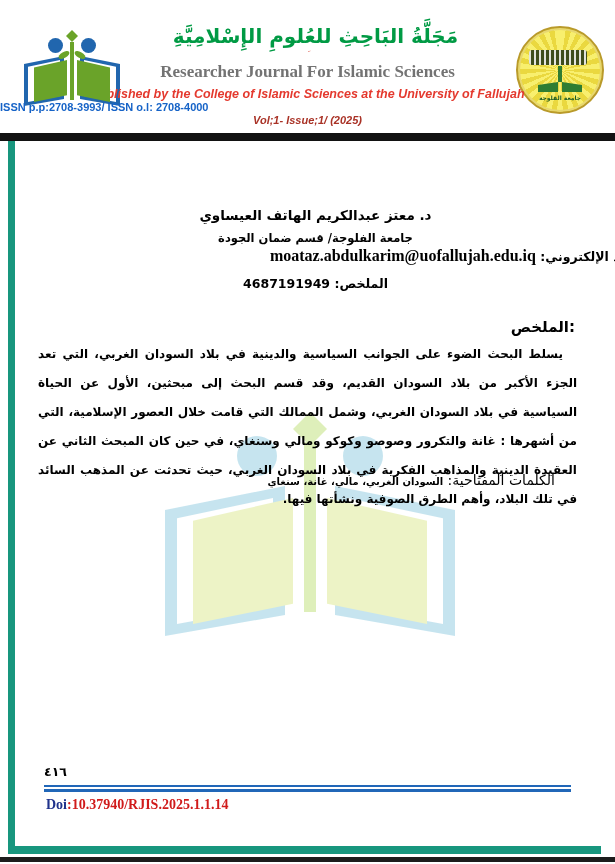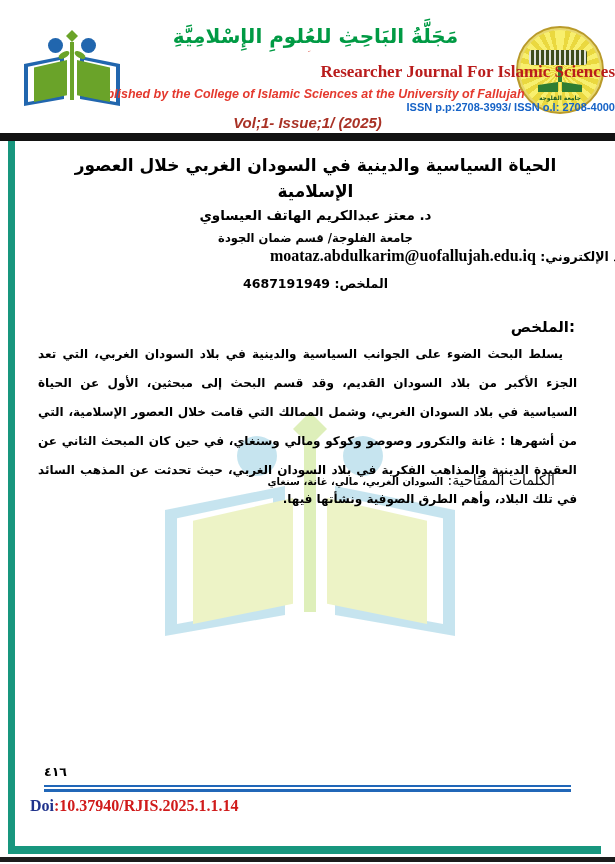--- a/index.html
+++ b/index.html
@@ -4,28 +4,28 @@
 <style>
   html,body{margin:0;padding:0;background:#fff;}
   #page{position:relative;width:615px;height:864px;background:#ffffff;overflow:hidden;
         font-family:"DejaVu Sans",sans-serif;}
   .abs{position:absolute;}
 
   
   .calligraphy{top:24px;left:0;width:615px;text-align:center;color:#009a44;
     font-size:20px;font-weight:700;letter-spacing:1px;}
   .callig-mark{top:52px;left:296px;width:22px;height:4px;color:#d42f1f;font-size:9px;line-height:4px;text-align:center;}
-  .journal-en{top:62px;left:0;width:615px;text-align:right;color:#b91c1c;
+  .journal-en{top:62px;left:0;width:615px;text-align:center;color:#737373;
     font-family:"Liberation Serif",serif;font-size:17px;font-weight:700;}
   .published{top:87px;left:0;width:615px;text-align:center;color:#e4392e;
     font-family:"Liberation Sans",sans-serif;font-size:12.5px;font-weight:700;font-style:italic;}
-  .issn{top:101px;left:0;width:615px;text-align:right;color:#1663c7;
+  .issn{top:101px;left:0;width:615px;text-align:left;color:#1663c7;
     font-family:"Liberation Sans",sans-serif;font-size:11px;font-weight:700;}
   .vol{top:114px;left:0;width:615px;text-align:center;color:#a93226;
-    font-family:"Liberation Sans",sans-serif;font-size:15px;font-weight:700;font-style:italic;}
+    font-family:"Liberation Sans",sans-serif;font-size:11px;font-weight:700;font-style:italic;}
   .header-bar{top:133px;left:0;width:615px;height:8px;background:#121212;}
 
   
   .logo{top:30px;left:24px;width:96px;height:88px;}
   .logo .wingL,.logo .wingR{position:absolute;top:26px;width:40px;height:50px;background:#2166ae;}
   .logo .wingL{left:0;clip-path:polygon(0 16%,100% 0,100% 86%,0 100%);}
   .logo .wingR{right:0;clip-path:polygon(0 0,100% 16%,100% 100%,0 86%);}
   .logo .wingL:after,.logo .wingR:after{content:"";position:absolute;inset:4px;background:#fff;
     clip-path:inherit;}
   .logo .pageL,.logo .pageR{position:absolute;top:30px;width:33px;height:42px;background:#6aa329;z-index:2;}
@@ -83,21 +83,21 @@
   .wm .headL,.wm .headR{position:absolute;top:24px;width:40px;height:40px;border-radius:50%;background:#8fcbe0;z-index:3;}
   .wm .headL{left:72px;} .wm .headR{right:72px;}
   .wm .stem{position:absolute;left:139px;top:30px;width:12px;height:170px;background:#bfe077;z-index:4;}
   .wm .bud{position:absolute;left:128px;top:0;width:34px;height:34px;background:#bfe077;z-index:4;
     clip-path:polygon(50% 0,100% 50%,50% 100%,0 50%);}
 
   
   .pageno{top:764px;left:44px;font-size:12.5px;font-weight:700;}
   .rule1{top:785px;left:44px;width:527px;height:2px;background:#2167b8;}
   .rule2{top:789px;left:44px;width:527px;height:3px;background:#2167b8;}
-  .doi{top:797px;left:30px;font-family:"Liberation Serif",serif;font-size:16px;font-weight:700;text-decoration:none;}
+  .doi{top:797px;left:46px;font-family:"Liberation Serif",serif;font-size:14px;font-weight:700;text-decoration:none;}
   .doi .doi-label{color:#20338c;} .doi .doi-val{color:#d01b1b;}
 
   
   .left-bar{top:141px;left:8px;width:7px;height:705px;background:#18967e;}
   .bottom-teal{top:846px;left:8px;width:593px;height:8px;background:#18967e;}
   .bottom-dark{top:857px;left:0;width:615px;height:5px;background:#1c1c1c;}
 </style>
 </head>
 <body>
 
@@ -125,21 +125,20 @@
   </div>
 
   <div class="abs calligraphy rtl">مَجَلَّةُ البَاحِثِ للعُلومِ الإِسْلامِيَّةِ</div>
   <div class="abs callig-mark">َ</div>
   <div class="abs journal-en">Researcher Journal For Islamic Sciences</div>
   <div class="abs published">Published by the College of Islamic Sciences at the University of Fallujah</div>
   <div class="abs issn">ISSN p.p:2708-3993/ ISSN o.l: 2708-4000</div>
   <div class="abs vol">Vol;1- Issue;1/ (2025)</div>
   <div class="abs header-bar"></div>
 
-  <div class="abs title rtl">الحياة السياسية والدينية في السودان الغربي خلال العصور الإسلامية</div>
   <div class="abs author rtl">د. معتز عبدالكريم الهاتف العيساوي</div>
   <div class="abs affil rtl">جامعة الفلوجة/ قسم ضمان الجودة</div>
 
   <div class="abs emailrow rtl">
     <span>البريد الإلكتروني: </span><a class="em" href="#" dir="ltr">moataz.abdulkarim@uofallujah.edu.iq</a>
   </div>
   <div class="abs phonerow rtl">
     <span>الملخص: </span><span>4687191949</span>
   </div>
 

